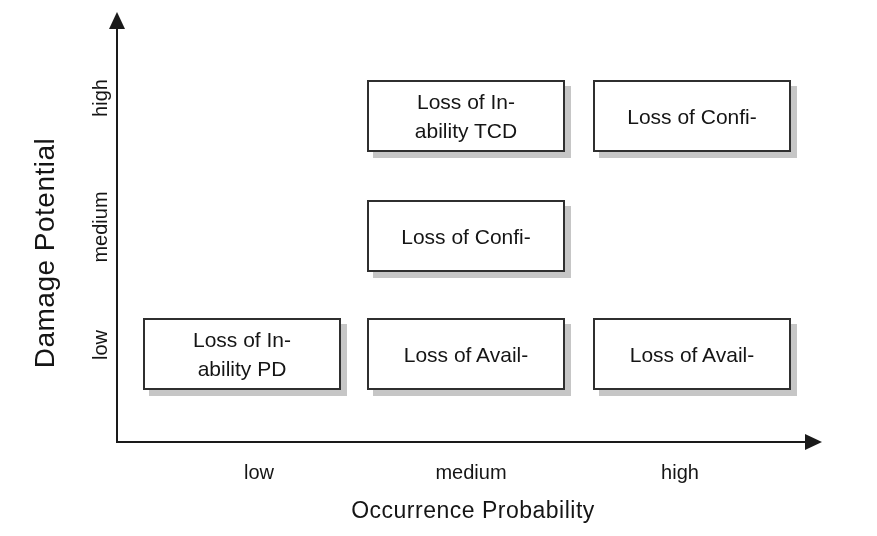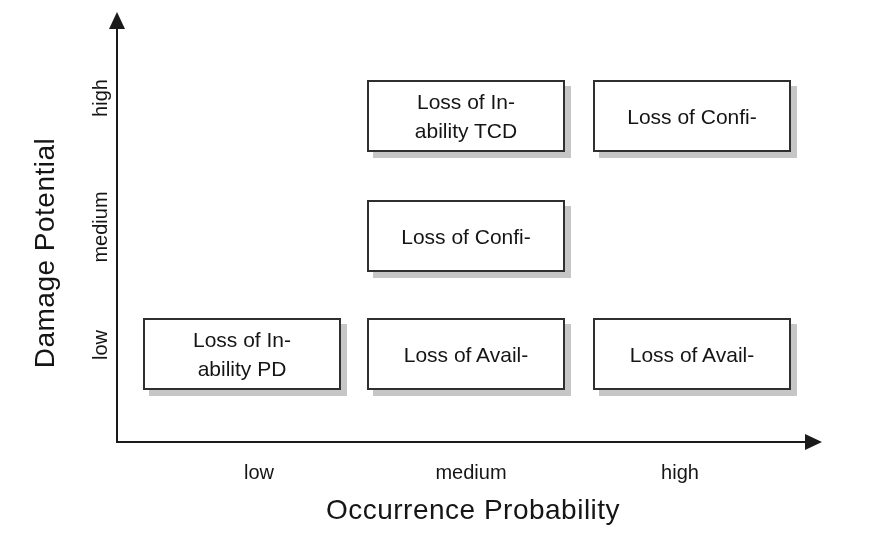--- a/index.html
+++ b/index.html
@@ -62,21 +62,21 @@
     font-size: 28px;
     letter-spacing: 0.5px;
     white-space: nowrap;
     color: #151515;
   }
   .x-axis-title {
     position: absolute;
     left: 473px;
     top: 510px;
     transform: translate(-50%, -50%);
-    font-size: 28px;
+    font-size: 23px;
     letter-spacing: 0.5px;
     white-space: nowrap;
     color: #151515;
   }
   
   .y-tick {
     position: absolute;
     left: 100px;
     transform: translate(-50%, -50%) rotate(-90deg);
     font-size: 20px;

